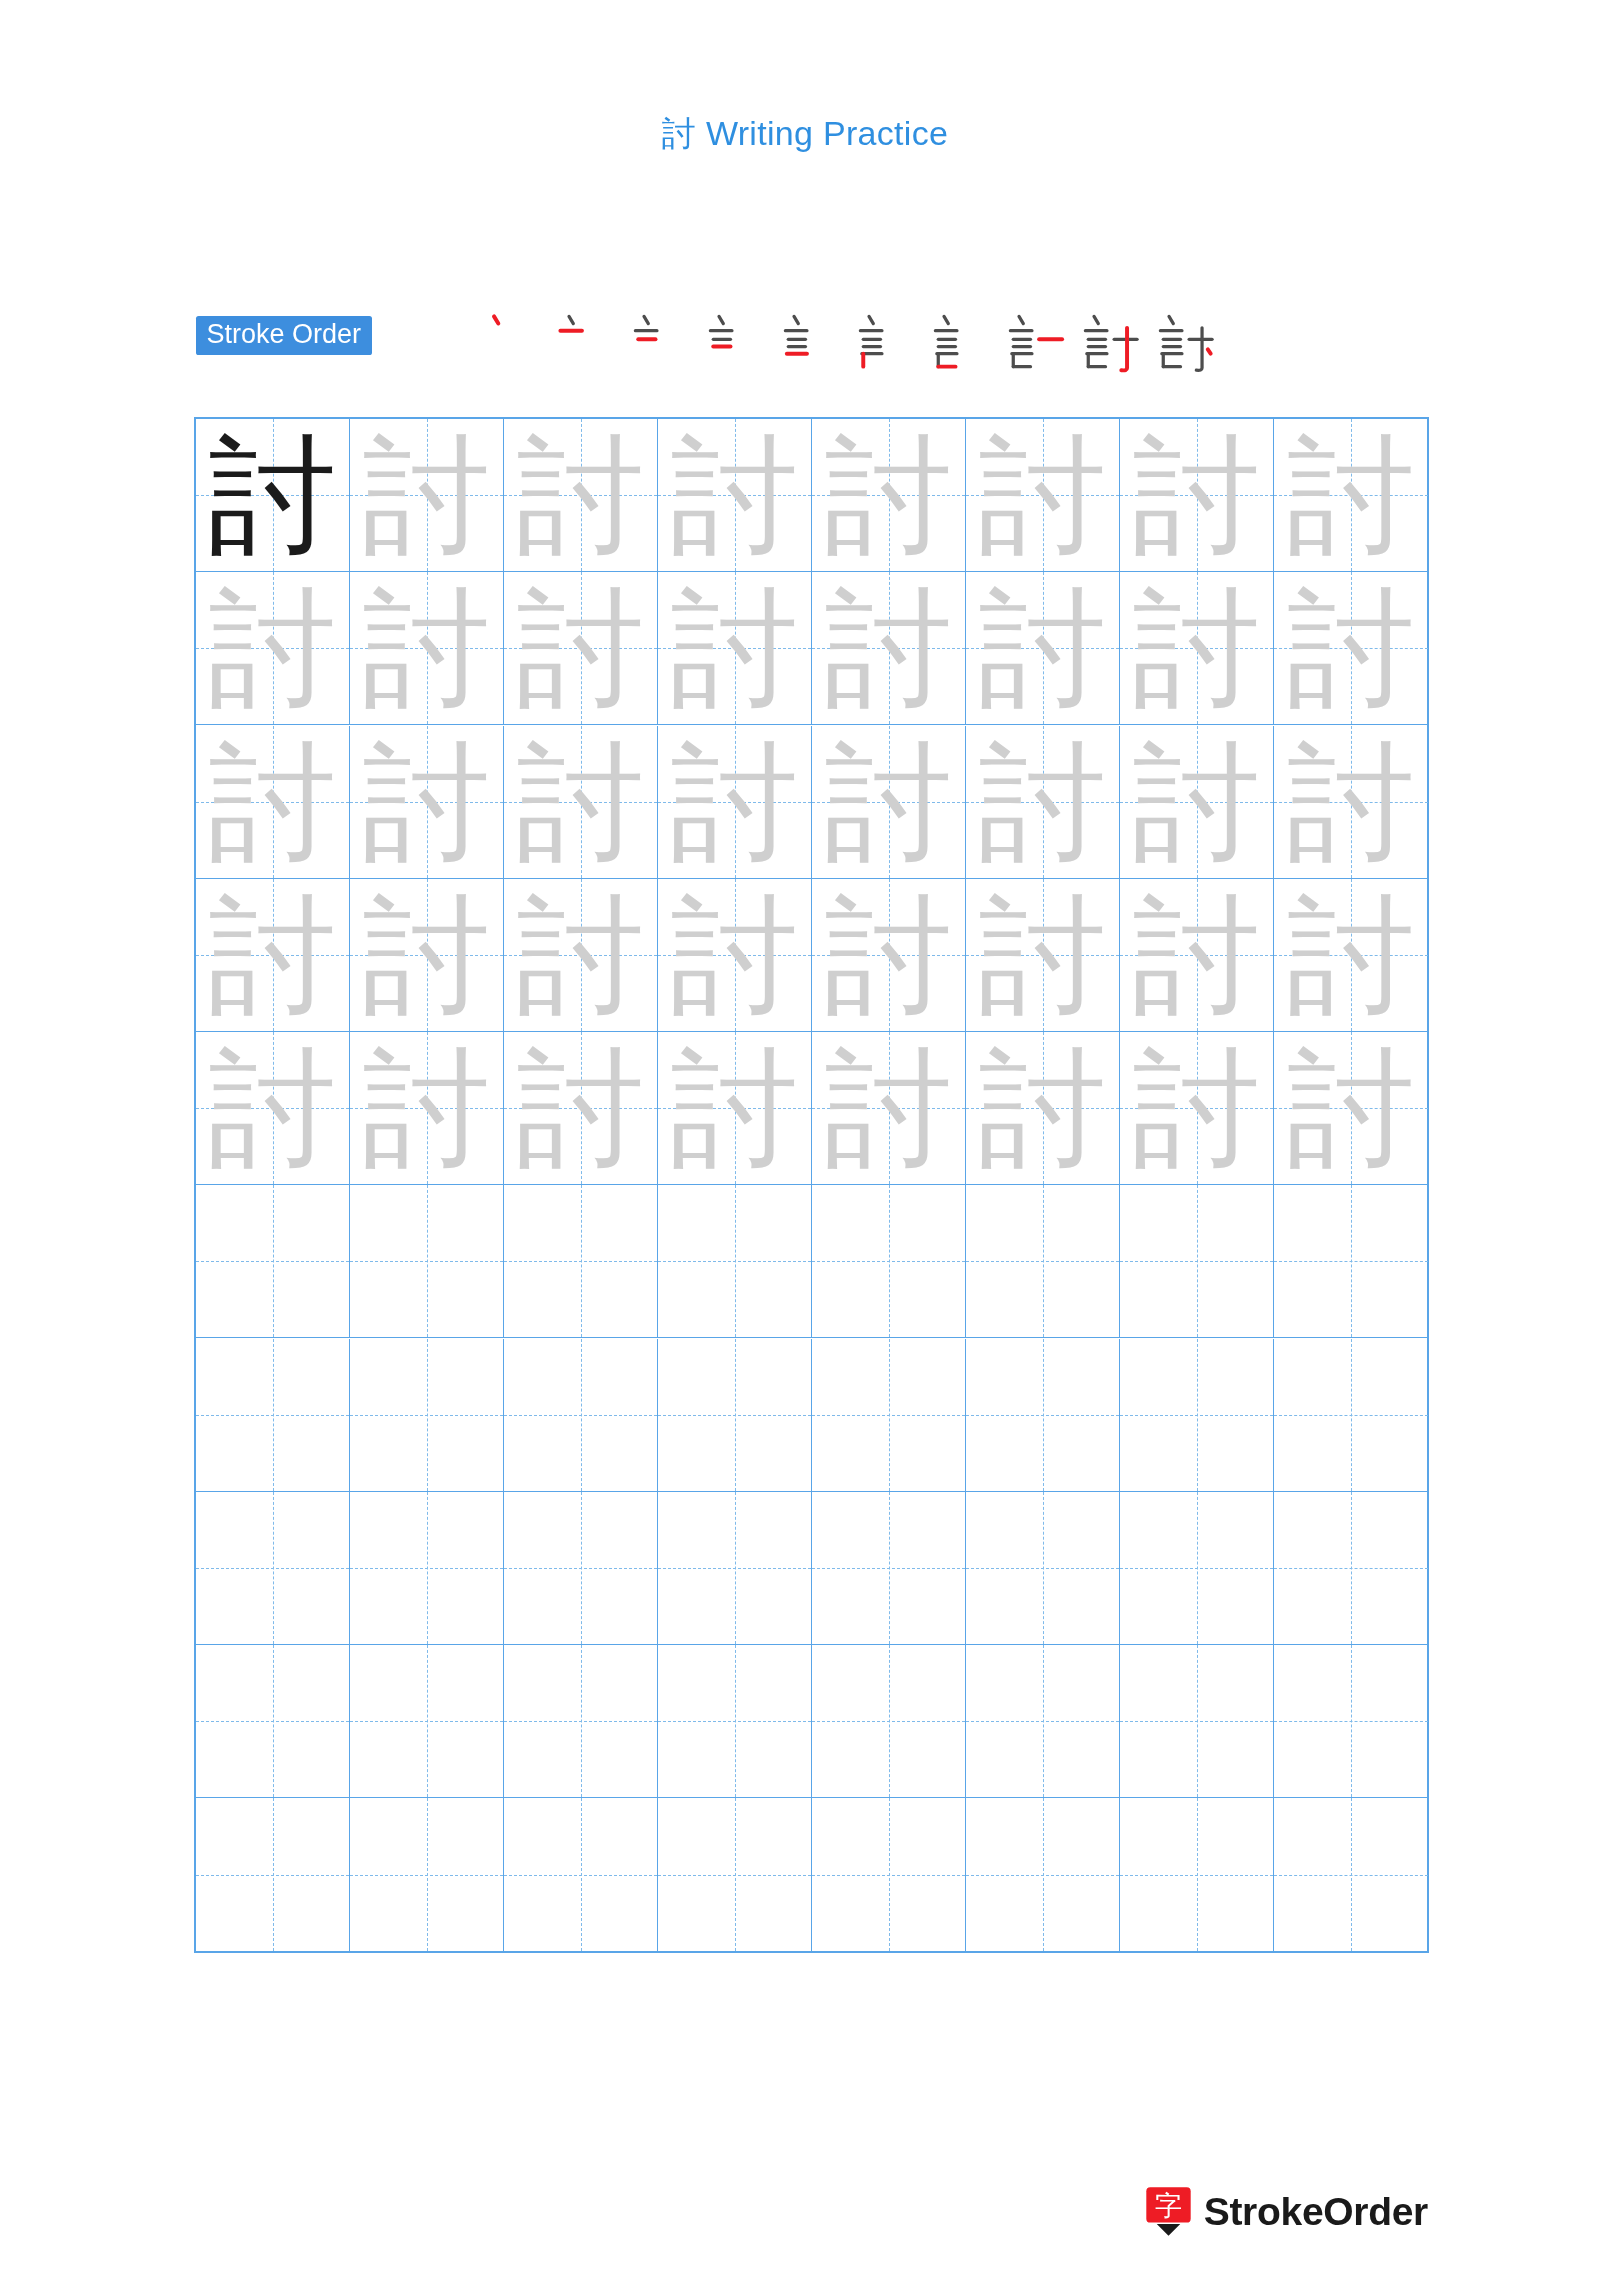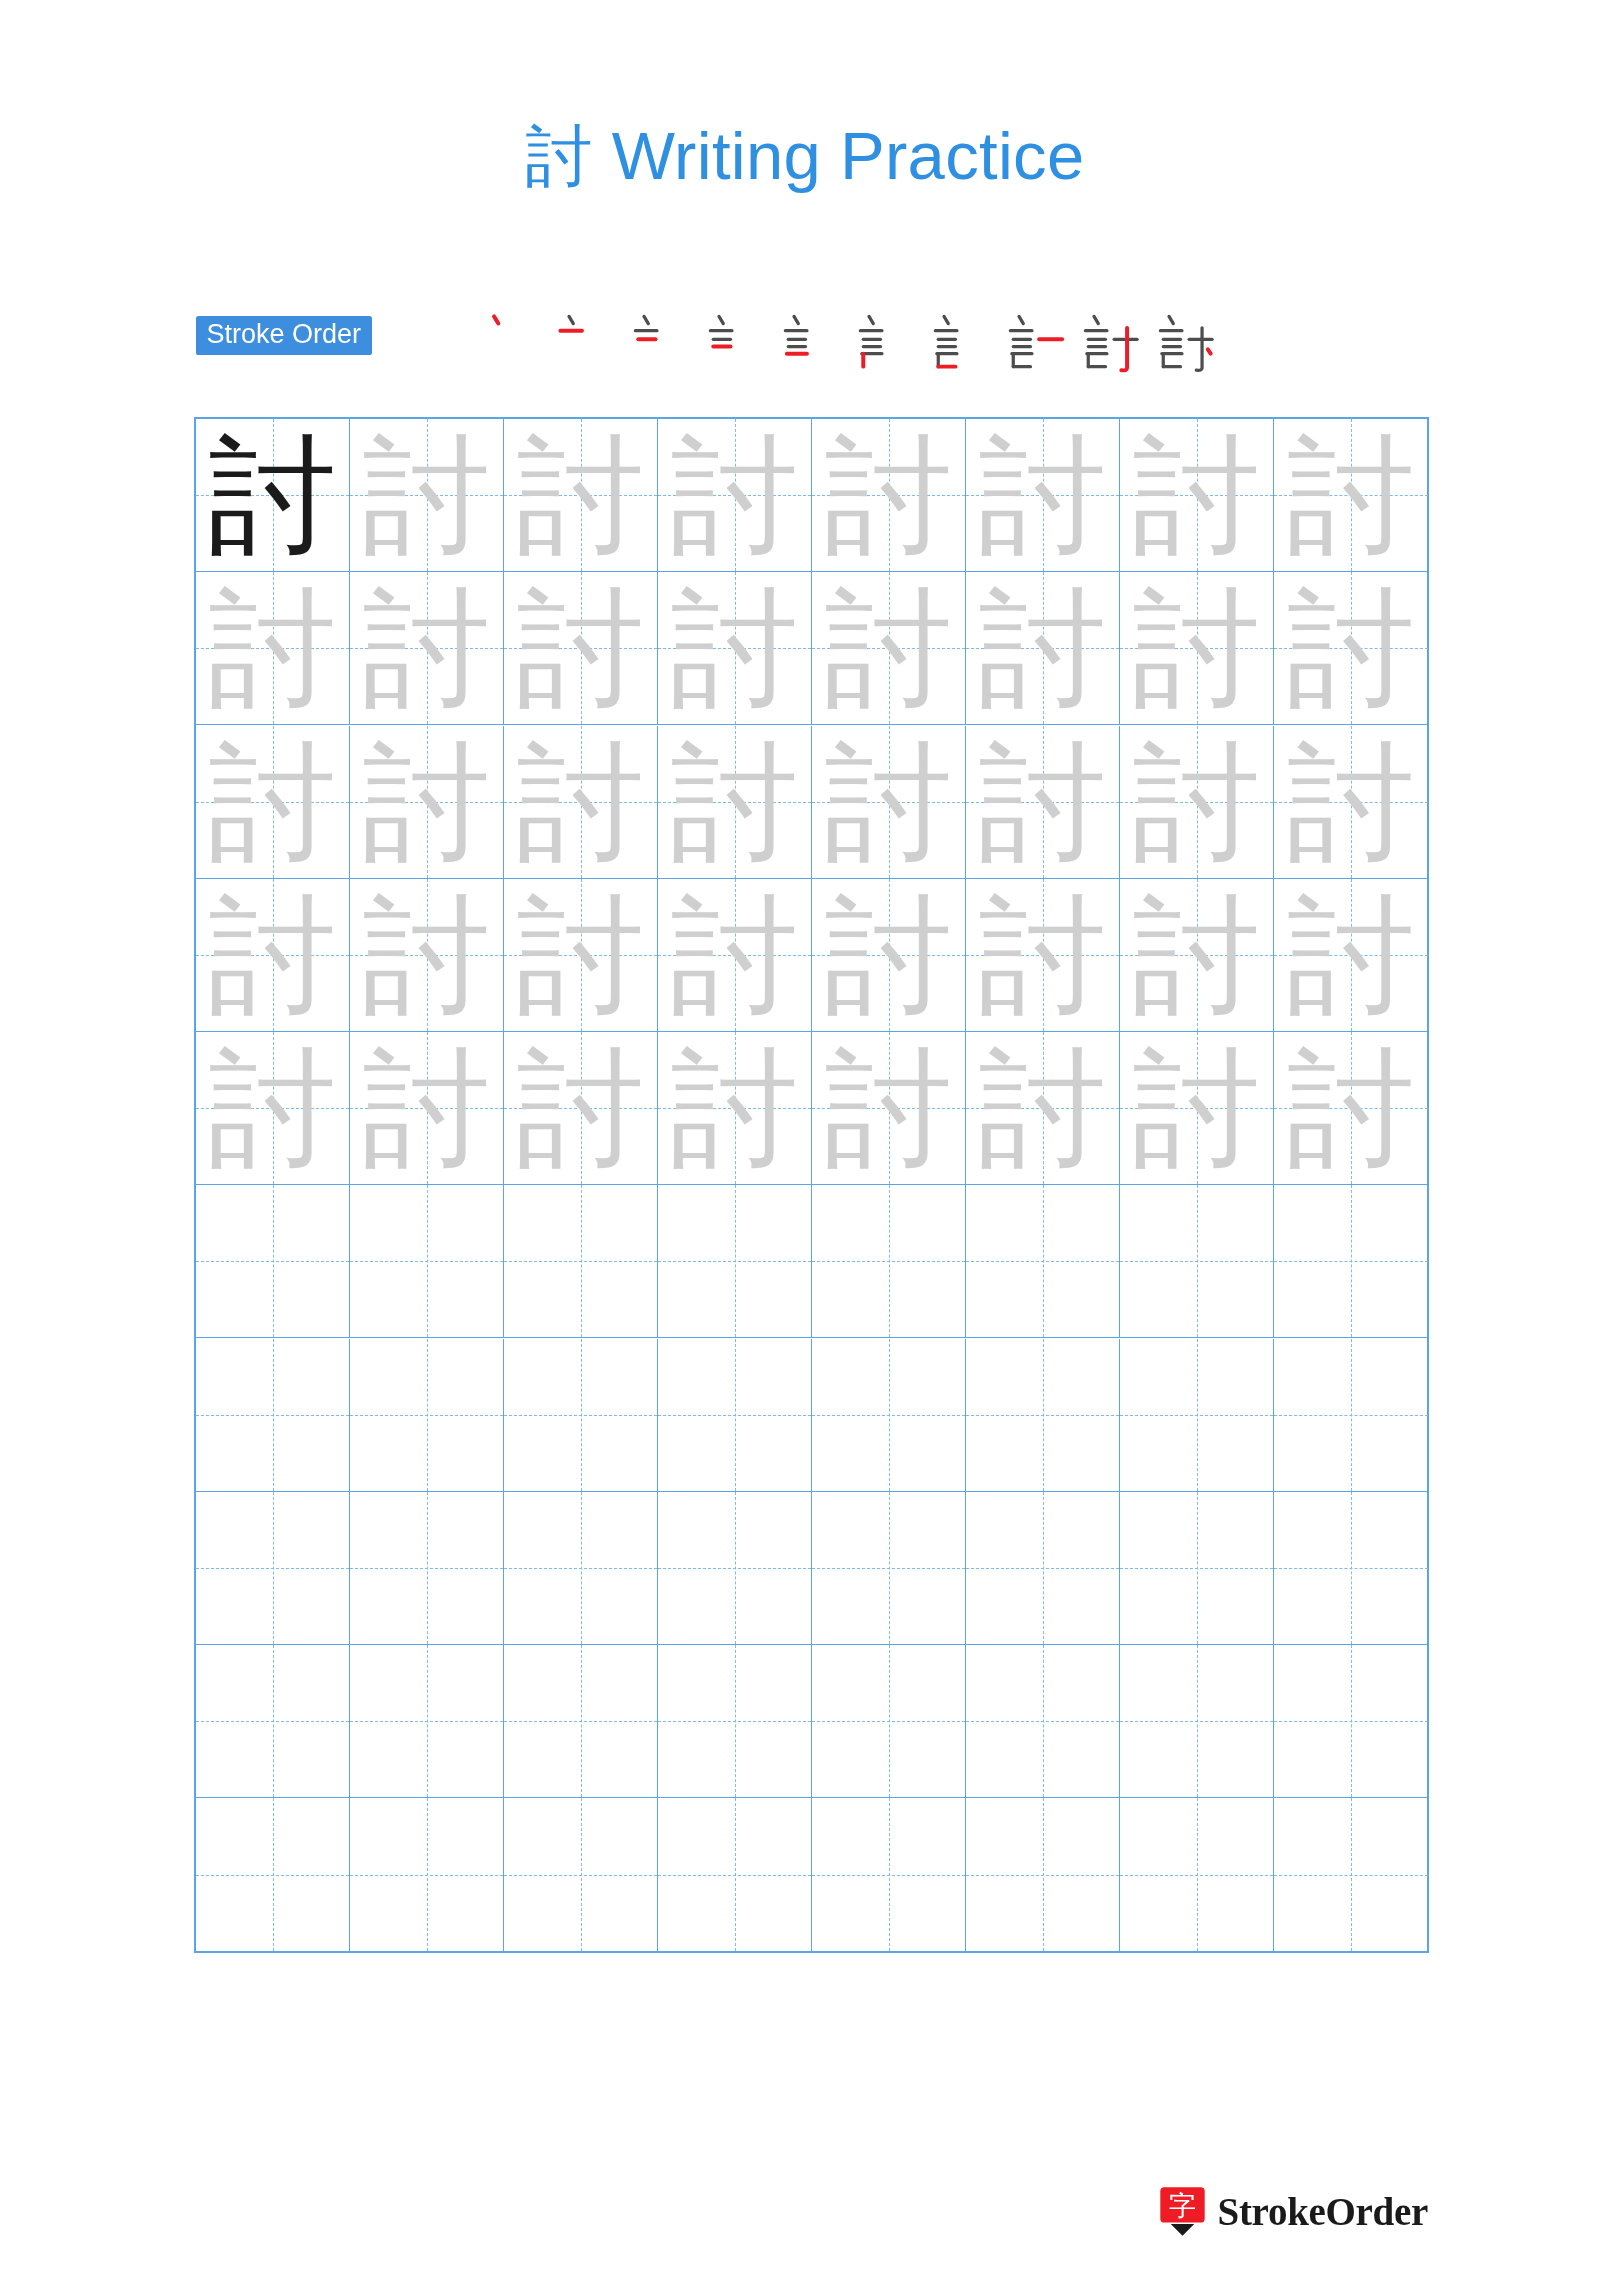--- a/index.html
+++ b/index.html
@@ -20,21 +20,21 @@
     inset: 0;
   }
 
   
   .title {
     position: absolute;
     top: 111px;
     left: 0;
     width: 1610px;
     text-align: center;
-    font-size: 67px;
+    font-size: 34px;
     color: #2f8fe0;
     font-family: "Liberation Sans", sans-serif;
     letter-spacing: 0.3px;
     white-space: nowrap;
   }
   .title .ch {
     font-family: "DejaVu Sans", sans-serif;
   }
 
   
@@ -151,21 +151,20 @@
     width: 47px;
     height: 51px;
     position: relative;
   }
   .brand-name {
     font-size: 39px;
     font-weight: bold;
     color: #1a1a1a;
     white-space: nowrap;
     letter-spacing: -0.3px;
-    font-family: Liberation Serif, serif;
   }
 </style>
 </head>
 <body>
 
 <div class="page">
 
   <div class="title">
     <span class="ch">討</span><span> Writing Practice</span>
   </div>

